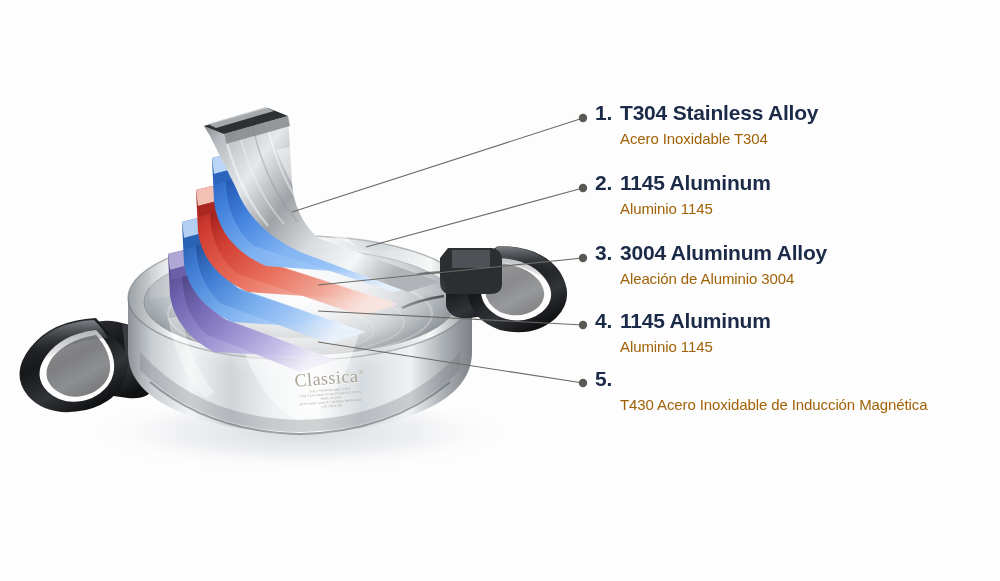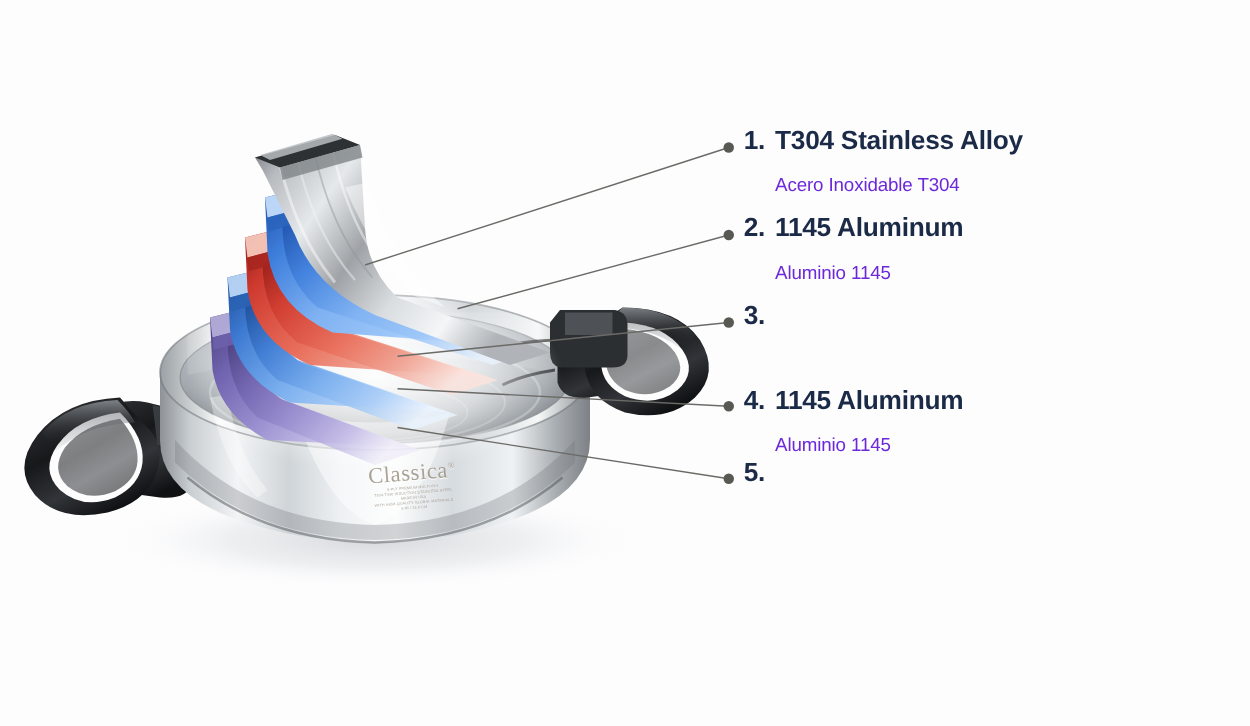--- a/index.html
+++ b/index.html
@@ -19,22 +19,22 @@
   .c1{top:100px;} .c2{top:170px;} .c3{top:240px;} .c4{top:308px;} .c5{top:366px;}
 
   .cal-title{
     font-size:21px;font-weight:bold;color:#1b2a47;
     letter-spacing:-0.2px;line-height:25px;
     display:flex;align-items:baseline;
   }
   .cal-num{display:inline-block;width:25px;flex:0 0 25px;}
   .cal-name{display:inline-block;}
   .cal-sub{
-    font-size:15px;color:#6d28d9;font-weight:normal;
-    line-height:19px;margin-top:14px;padding-left:25px;
+    font-size:15px;color:#a16207;font-weight:normal;
+    line-height:19px;margin-top:4px;padding-left:25px;
     letter-spacing:-0.1px;
   }
 
   
   .brandwrap{
     position:absolute;left:276px;top:366px;width:108px;
     transform:rotate(-4.5deg);
     text-align:center;pointer-events:none;
   }
   .brandmark{
@@ -320,31 +320,34 @@
       <div class="cal-title">
         <span class="cal-num">2.</span>
         <span class="cal-name">1145 Aluminum</span>
       </div>
       <div class="cal-sub">Aluminio 1145</div>
     </div>
 
     <div class="callout c3">
       <div class="cal-title">
         <span class="cal-num">3.</span>
-      </div>
+        <span class="cal-name">3004 Aluminum Alloy</span>
+      </div>
+      <div class="cal-sub">Aleación de Aluminio 3004</div>
     </div>
 
     <div class="callout c4">
       <div class="cal-title">
         <span class="cal-num">4.</span>
         <span class="cal-name">1145 Aluminum</span>
       </div>
       <div class="cal-sub">Aluminio 1145</div>
     </div>
 
     <div class="callout c5">
       <div class="cal-title">
         <span class="cal-num">5.</span>
       </div>
+      <div class="cal-sub">T430 Acero Inoxidable de Inducción Magnética</div>
     </div>
 
   </div>
 </div>
 
 </body></html>

